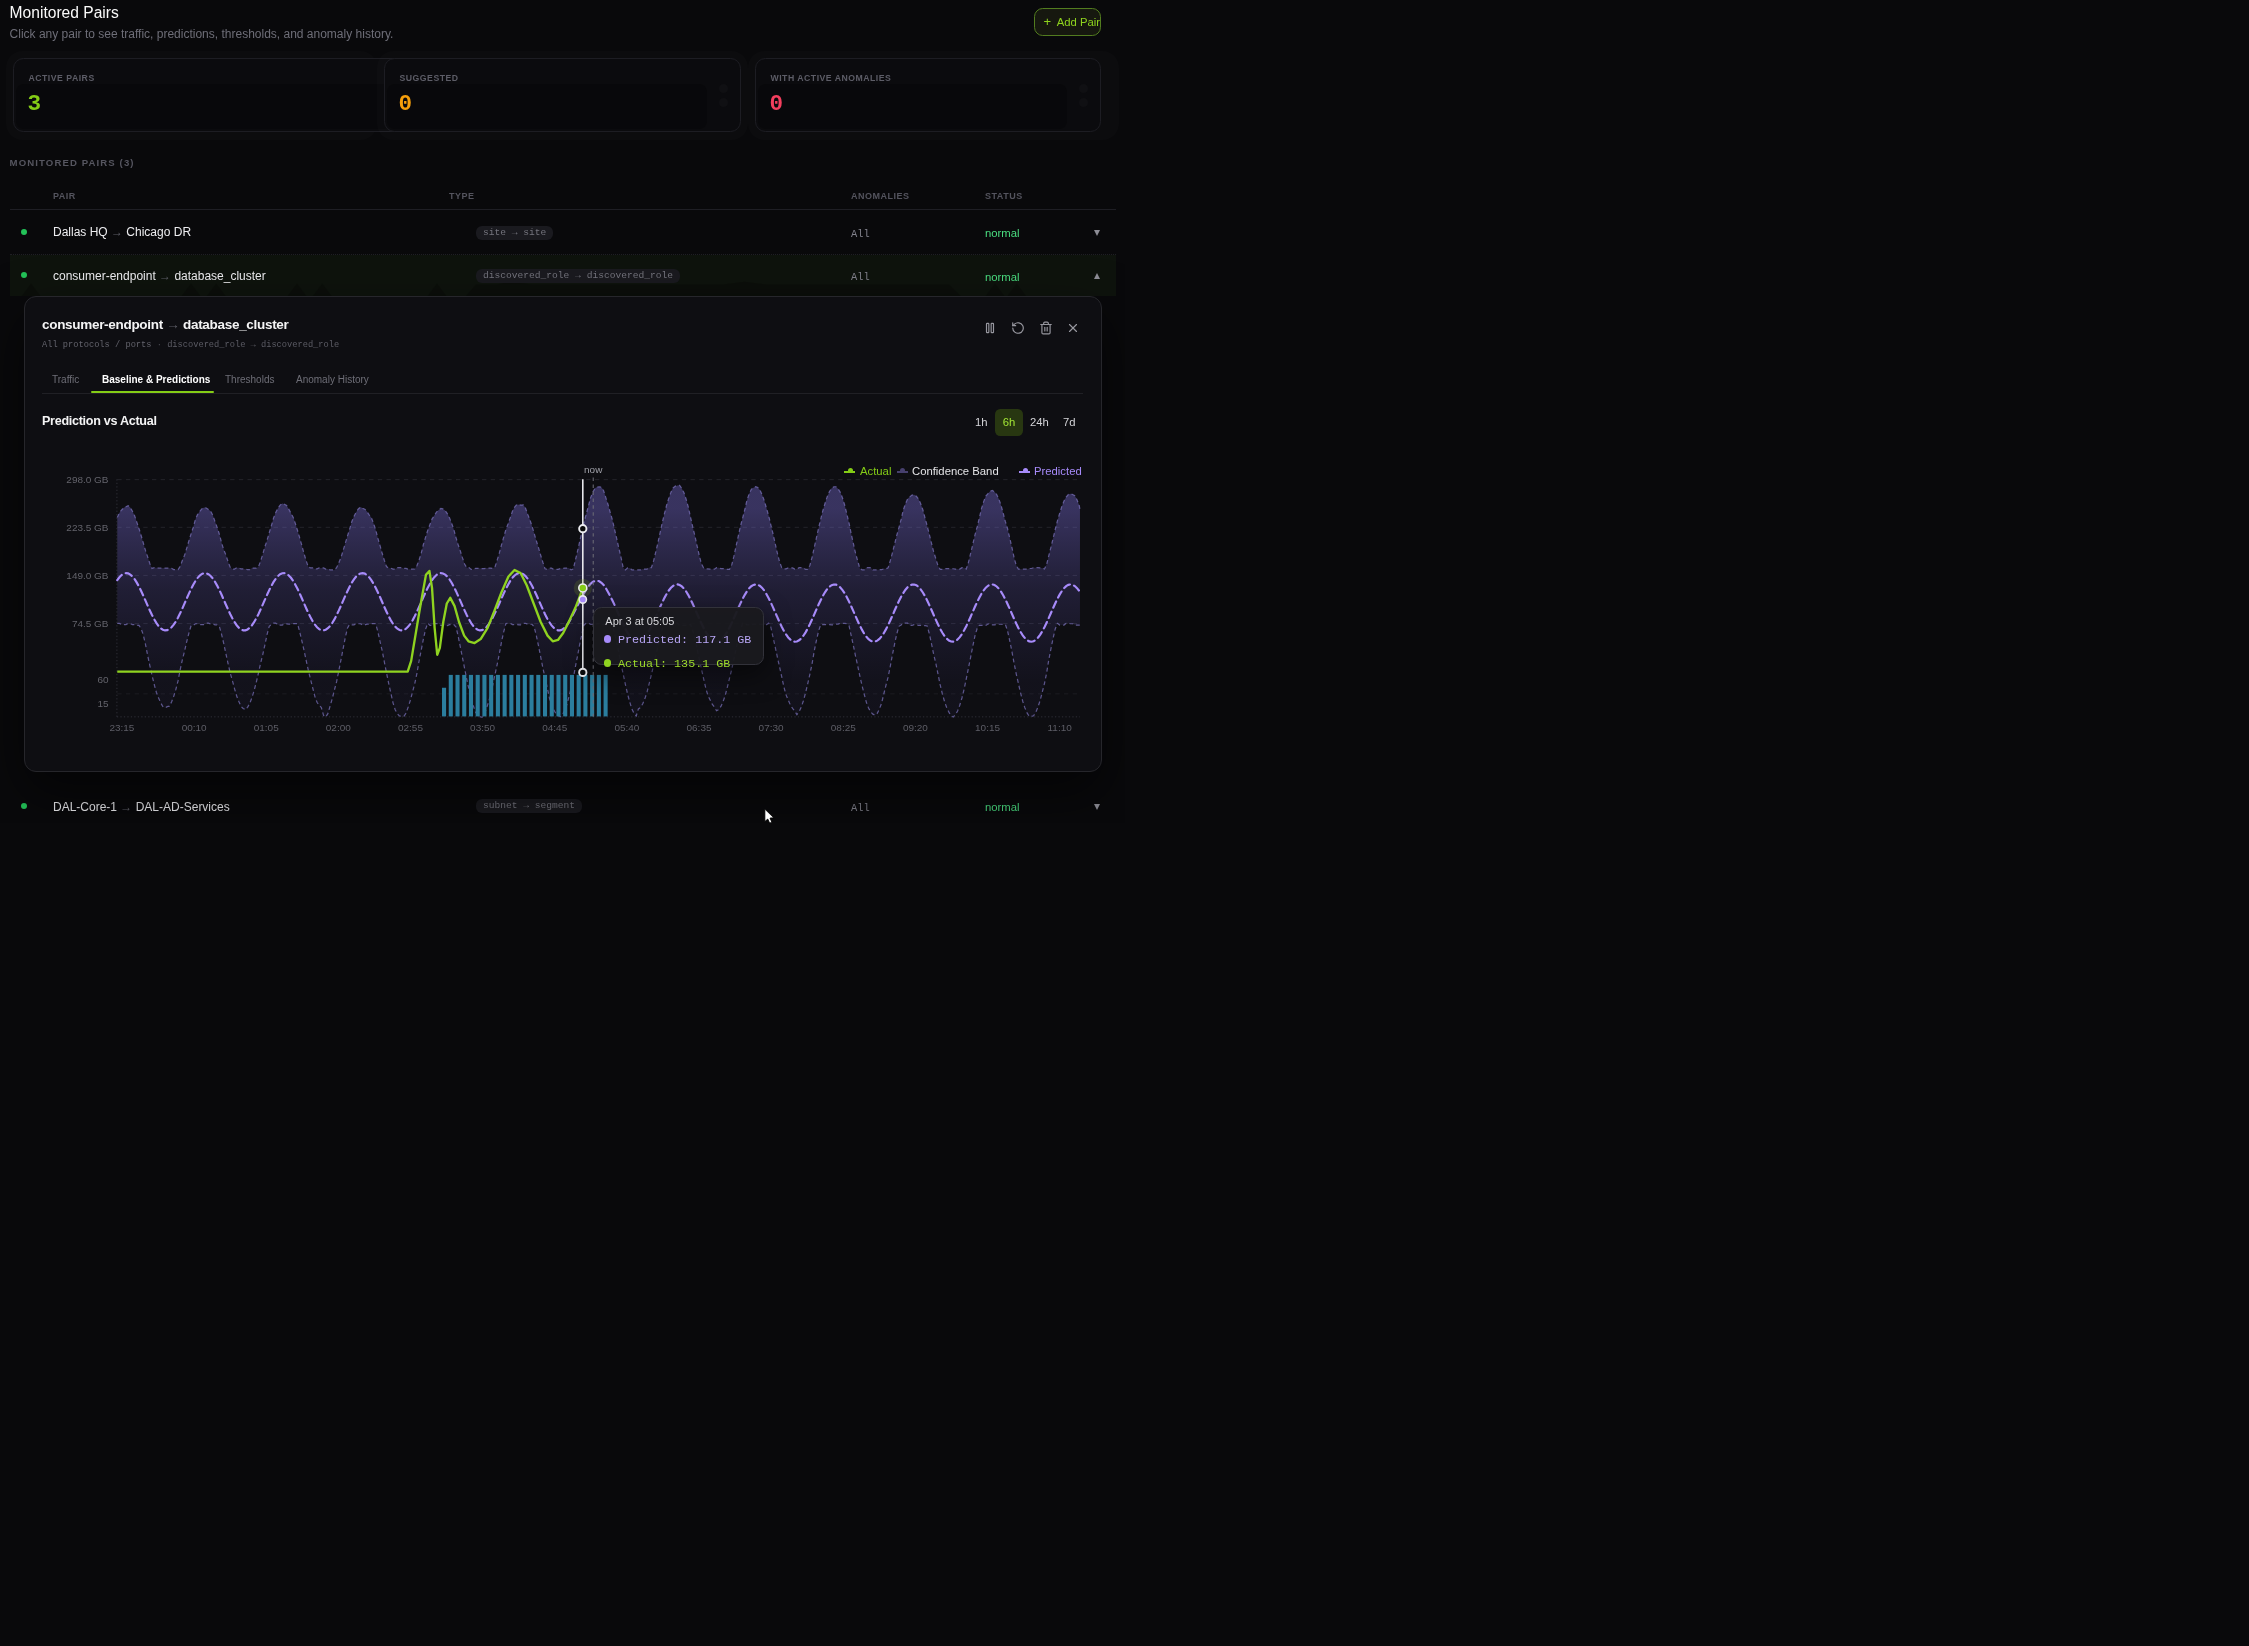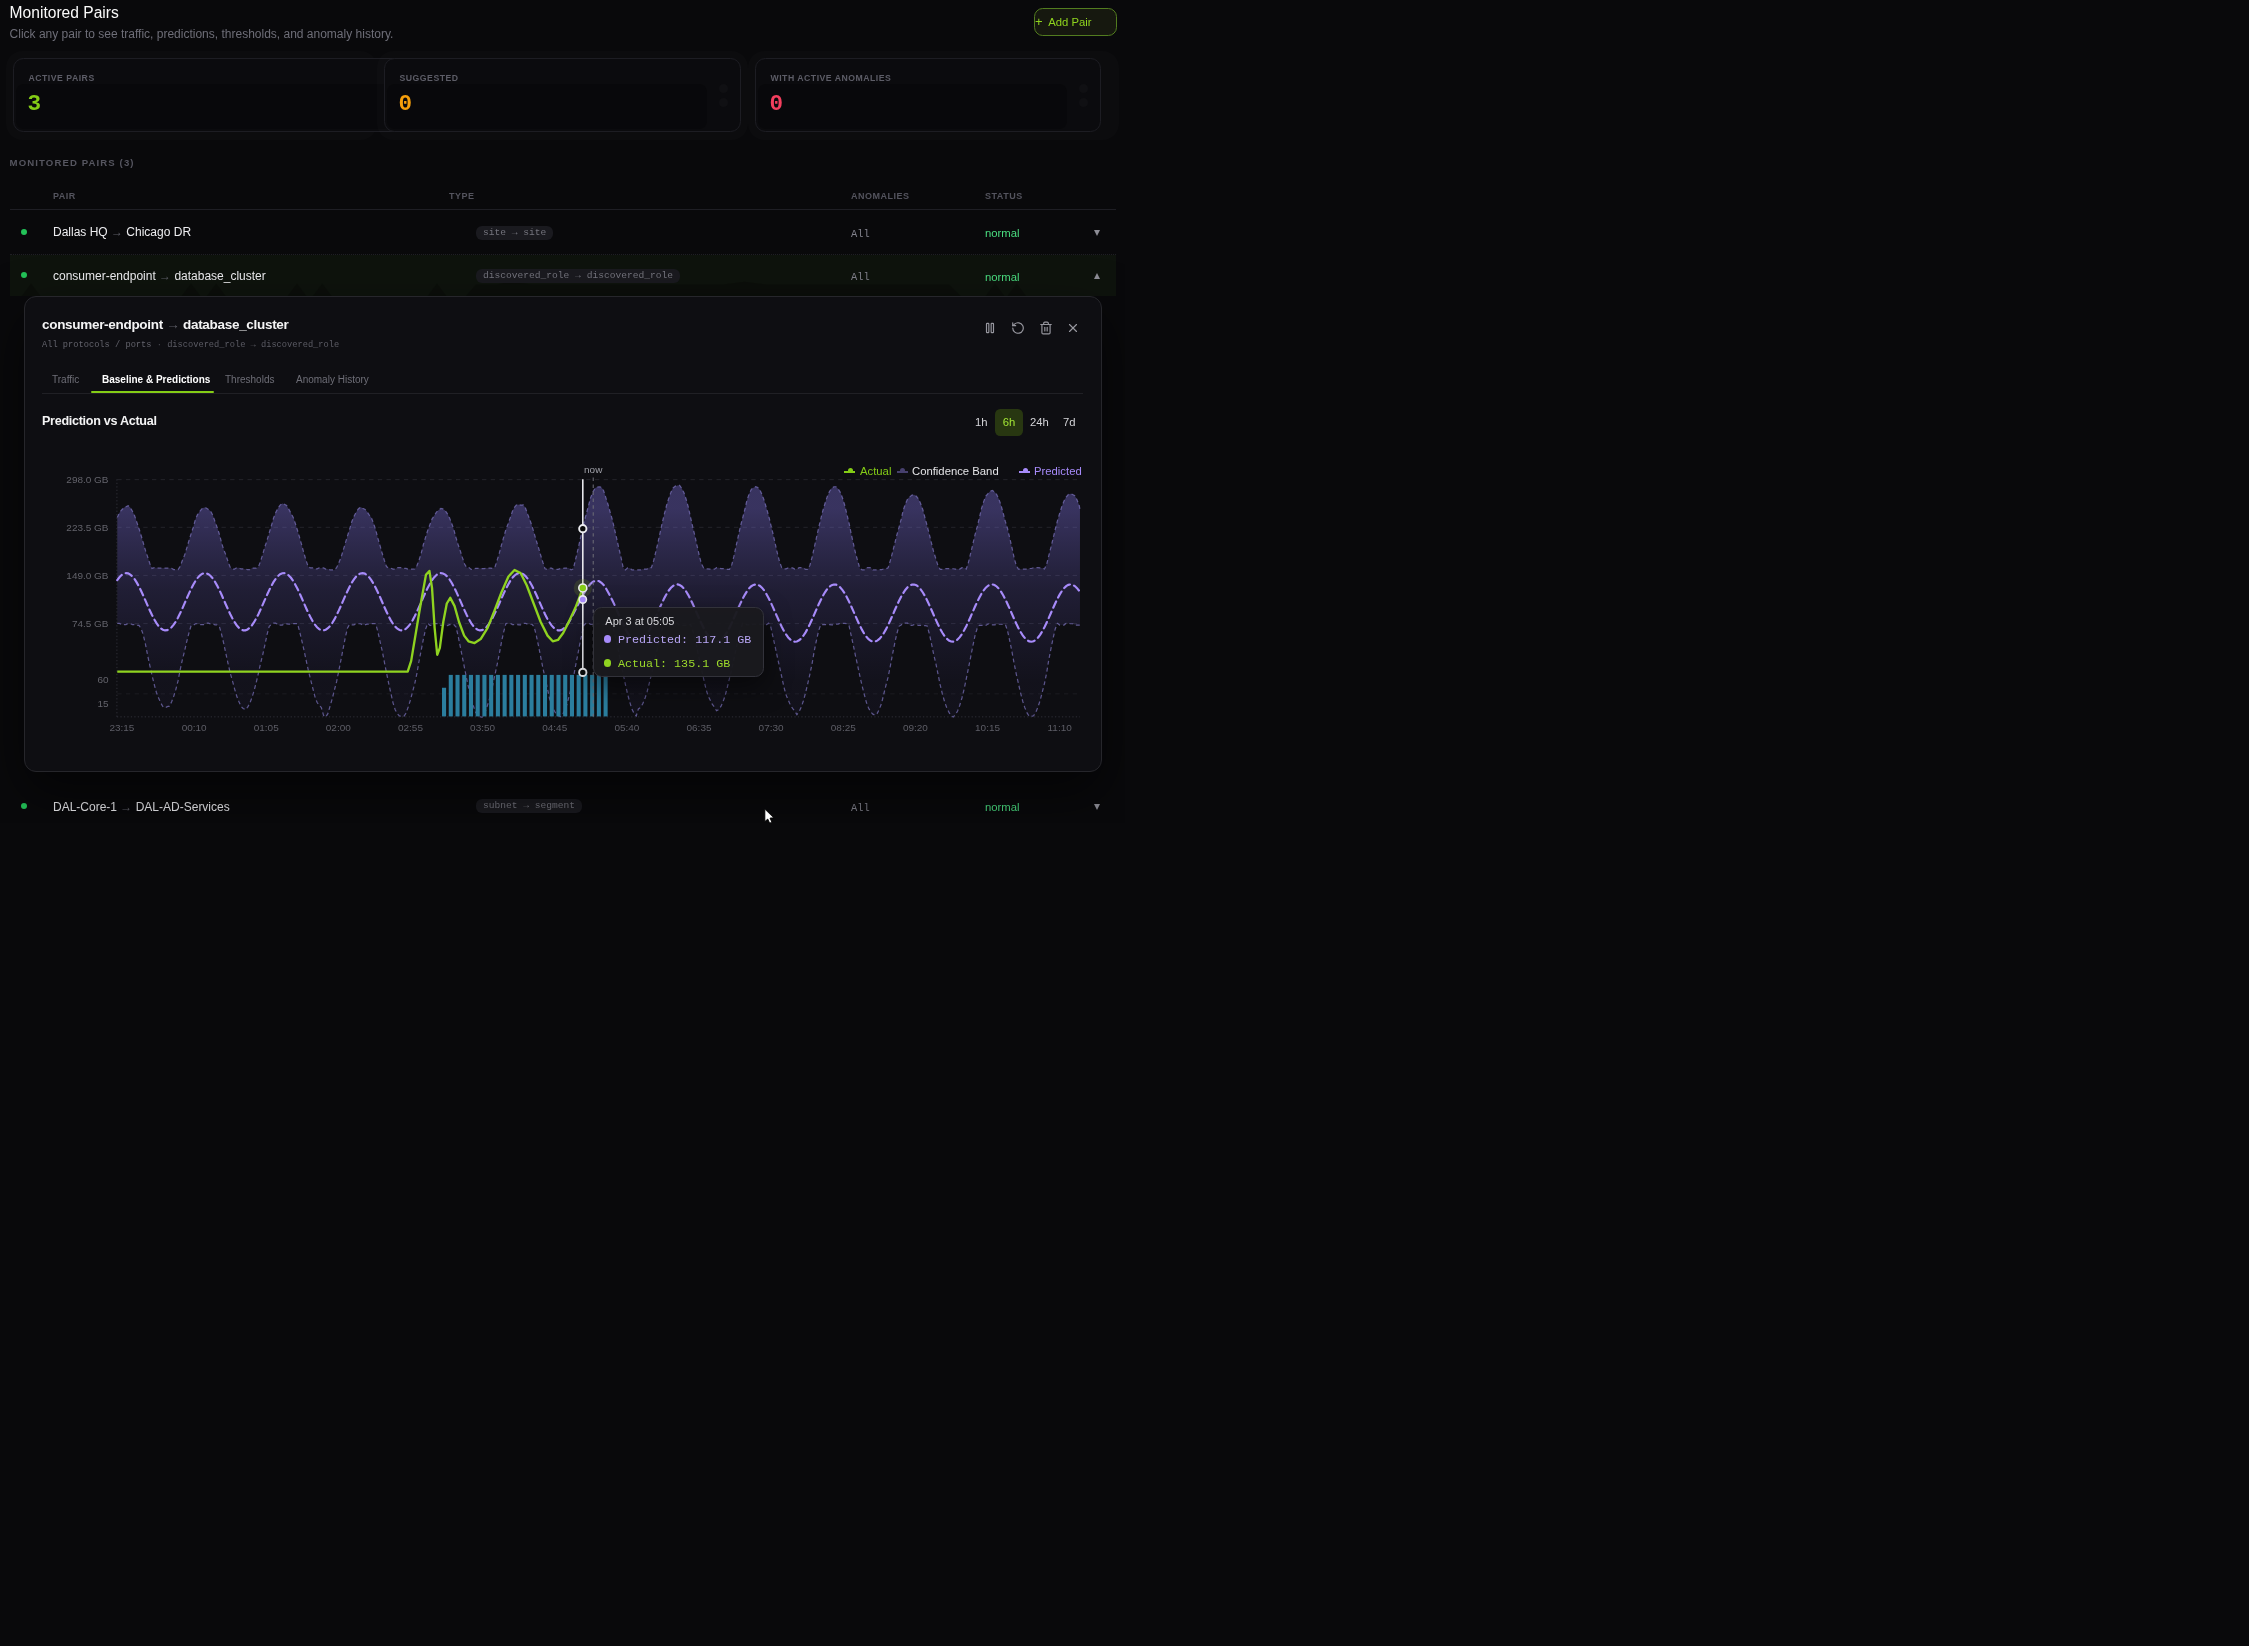--- a/index.html
+++ b/index.html
@@ -22,21 +22,21 @@
 .dot{position:absolute;width:6px;height:6px;border-radius:50%;background:#23c258}
 .tri{position:absolute;width:0;height:0;border-left:3.4px solid transparent;border-right:3.4px solid transparent}
 .tri.down{border-top:6px solid #8d8d96}
 .tri.up{border-bottom:6px solid #8d8d96}
 .tab{font-size:10px;color:#6e6e77}
 </style></head>
 <body>
 
 <div class="abs" style="left:9.6px;top:4.3px;font-size:15.6px;font-weight:400;color:#fafafa">Monitored Pairs</div>
 <div class="abs" style="left:9.6px;top:27px;font-size:12px;color:#6e6e78">Click any pair to see traffic, predictions, thresholds, and anomaly history.</div>
-<div class="abs" style="left:1034px;top:8.3px;width:83px;height:28px;border:0.9px solid #527c1f;border-radius:8.7px;background:#16180f;color:#8fd41e;font-size:11.3px;line-height:26px;text-align:left"><span style="font-size:13px;font-weight:400">+</span>&nbsp; Add Pair</div>
+<div class="abs" style="left:1034px;top:8.3px;width:67px;height:28px;border:0.9px solid #527c1f;border-radius:8.7px;background:#16180f;color:#8fd41e;font-size:11.3px;line-height:26px;text-align:right"><span style="font-size:13px;font-weight:400">+</span>&nbsp; Add Pair</div>
 <div class="cardouter" style="left:6px;width:371px"></div>
 <div class="card dots" style="left:13px;width:412px">
     <div style="position:absolute;left:1.7px;top:25px;right:33px;bottom:1.7px;background:rgba(2,2,4,.28);border-radius:7.8px"></div>
     <div style="position:absolute;right:12px;top:25px;width:8.7px;height:8.7px;border-radius:50%;background:#101013"></div>
     <div style="position:absolute;right:12px;top:39px;width:8.7px;height:8.7px;border-radius:50%;background:#101013"></div>
     <div class="clabel">ACTIVE PAIRS</div>
     <div class="cnum" style="color:#84cc16">3</div>
   </div>
 <div class="cardouter" style="left:377px;width:371px"></div>
 <div class="card dots" style="left:384px;width:357px">
@@ -204,21 +204,21 @@
     <text x="1191.6" y="340.9" text-anchor="middle" font-size="11.5" fill="#5d5d66" font-family="Liberation Sans,sans-serif">11:10</text>
     <line x1="654.6" y1="49" x2="654.6" y2="324.5" stroke="#6b6b75" stroke-width="1.2" stroke-dasharray="4 4"></line>
     <text x="654.6" y="44" text-anchor="middle" font-size="11.5" fill="#9fa0a8" font-family="Liberation Sans,sans-serif">now</text>
     <line x1="642.6" y1="51" x2="642.6" y2="273.3" stroke="#ececf0" stroke-width="1.8"></line>
     <circle cx="642.6" cy="107.8" r="4.2" fill="#0a0a0b" stroke="#ececf0" stroke-width="2.2"></circle>
     <circle cx="642.6" cy="176.1" r="10.5" fill="#748c1e" fill-opacity="0.22"></circle>
     <circle cx="642.6" cy="176.1" r="4.6" fill="#84cc16" stroke="#ececf0" stroke-width="1.8"></circle>
     <circle cx="642.6" cy="189.4" r="4.2" fill="#a78bfa" stroke="#ececf0" stroke-width="1.8"></circle>
     <circle cx="642.6" cy="273.3" r="4.2" fill="#0a0a0b" stroke="#ececf0" stroke-width="2.2"></circle>
   </svg>
-<div class="abs dots" style="left:593px;top:607px;width:171px;height:70px;background:rgba(26,26,30,.97);border:0.9px solid #32323a;border-radius:8.7px;box-shadow:0 8.7px 26px rgba(0,0,0,.5)">
+<div class="abs dots" style="left:593px;top:607px;width:171px;height:58px;background:rgba(26,26,30,.97);border:0.9px solid #32323a;border-radius:8.7px;box-shadow:0 8.7px 26px rgba(0,0,0,.5)">
     <div style="position:absolute;left:11.3px;top:7.4px;font-size:11px;color:#d6d6da">Apr 3 at 05:05</div>
     <div style="position:absolute;left:9.6px;top:27px;width:7.8px;height:7.8px;border-radius:50%;background:#a78bfa"></div>
     <div class="mono" style="position:absolute;left:24px;top:25px;font-size:11.7px;color:#b9a7f7">Predicted: 117.1 GB</div>
     <div style="position:absolute;left:9.6px;top:51px;width:7.8px;height:7.8px;border-radius:50%;background:#8fd320"></div>
     <div class="mono" style="position:absolute;left:24px;top:49px;font-size:11.7px;color:#9ddb2b">Actual: 135.1 GB</div>
   </div>
 <svg class="abs" style="left:764px;top:809px" width="12" height="17.4" viewBox="0 0 14 20">
     <polygon points="1,0 1,14.5 4.4,11.6 6.6,16.4 9.2,15.2 7,10.5 11.5,10.2" fill="#fff" stroke="#000" stroke-width="1"></polygon>
   </svg>
 

